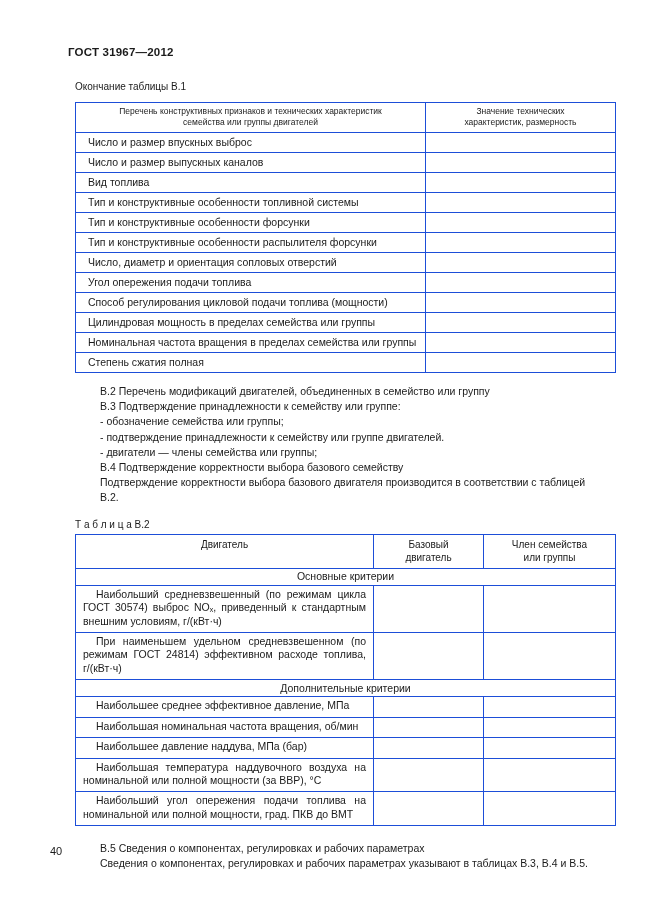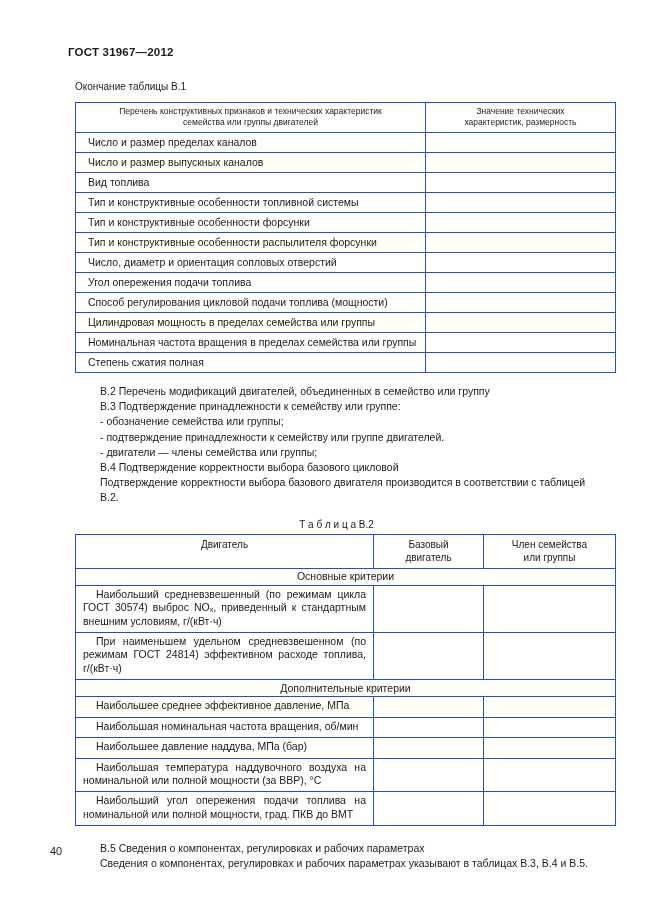--- a/index.html
+++ b/index.html
@@ -28,21 +28,21 @@
   .t1 td {
     font-size: 10.5px; height: 15px;
     vertical-align: middle; padding: 1.5px 6px 2.5px 12px;
   }
 
   .body-text { margin-top: 11px; }
   .body-text p, .footer-text p {
     font-size: 10.5px; line-height: 15.2px; margin: 0 0 0 32px;
   }
 
-  .t2-caption { margin: 13px 0 0 7px; font-size: 10px; text-align: center; }
+  .t2-caption { margin: 13px 0 0 7px; font-size: 10px; }
 
   .t2 { margin-top: 4px; }
   .t2 th {
     font-weight: normal; font-size: 10px; line-height: 1.35;
     text-align: center; vertical-align: top;
     padding: 3px 4px; white-space: pre-line;
   }
   .t2 td { font-size: 10.5px; vertical-align: top; padding: 2px 6px; margin-left: 28px; }
   .t2 td.label {
     text-align: justify; text-indent: 13px;
@@ -71,21 +71,21 @@
     <thead>
       <tr>
         <th>Перечень конструктивных признаков и технических характеристик
 семейства или группы двигателей</th>
         <th>Значение технических
 характеристик, размерность</th>
       </tr>
     </thead>
     <tbody>
       <tr>
-        <td>Число и размер пределах каналов</td>
+        <td>Число и размер впускных выброс</td>
         <td></td>
       </tr>
       <tr>
         <td>Число и размер выпускных каналов</td>
         <td></td>
       </tr>
       <tr>
         <td>Вид топлива</td>
         <td></td>
       </tr>
@@ -127,21 +127,21 @@
       </tr>
     </tbody>
   </table>
 
   <div class="body-text">
     <p>В.2 Перечень модификаций двигателей, объединенных в семейство или группу</p>
     <p>В.3 Подтверждение принадлежности к семейству или группе:</p>
     <p>- обозначение семейства или группы;</p>
     <p>- подтверждение принадлежности к семейству или группе двигателей.</p>
     <p>- двигатели — члены семейства или группы;</p>
-    <p>В.4 Подтверждение корректности выбора базового цикловой</p>
+    <p>В.4 Подтверждение корректности выбора базового семейству</p>
     <p>Подтверждение корректности выбора базового двигателя производится в соответствии с таблицей В.2.</p>
   </div>
 
   <div class="t2-caption">Т а б л и ц а В.2</div>
 
   <table class="t2">
     <colgroup>
         <col style="width:298px">
         <col style="width:110px">
         <col style="width:132px">

